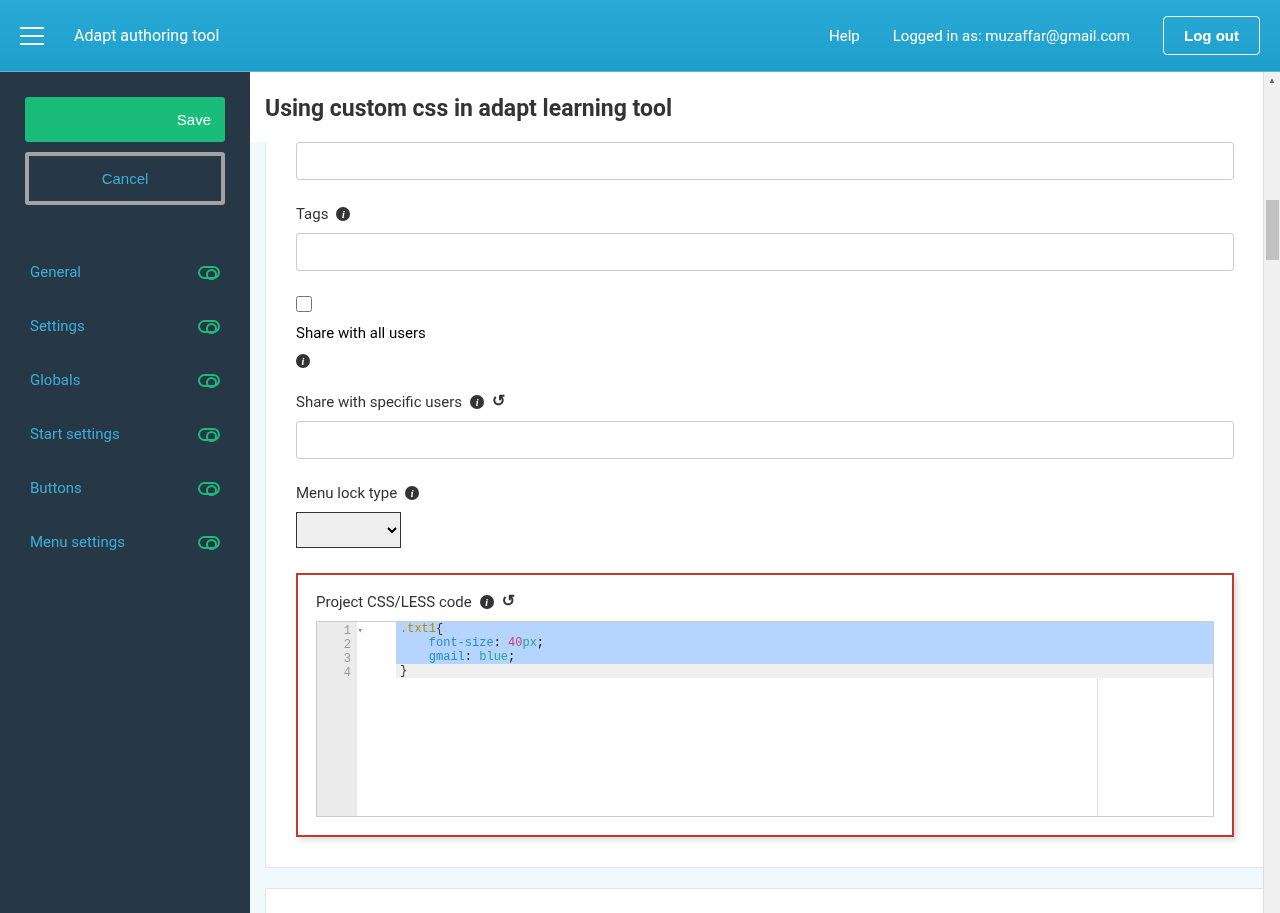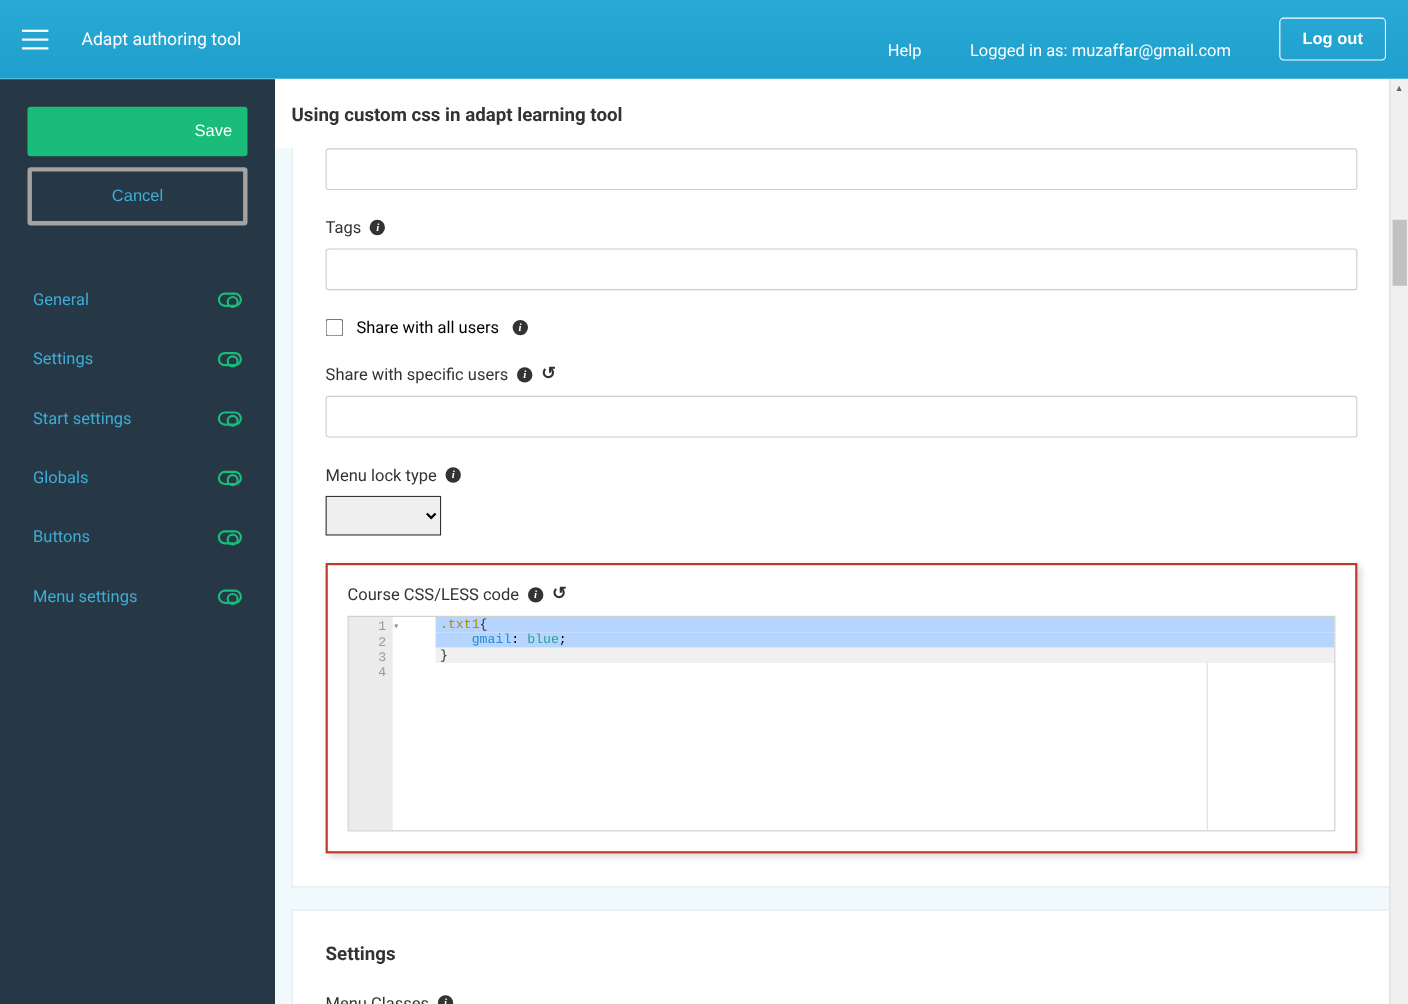--- a/index.html
+++ b/index.html
@@ -25,21 +25,21 @@
       justify-content: space-between;
     }
     .hamburger-icon span {
       display: block;
       height: 2px;
       background: white;
       width: 100%;
     }
     
     .app-title { font-size: 16px; font-weight: 400; }
-    .header-right { margin-left: auto; display: flex; align-items: flex-end; gap: 44px; }
+    .header-right { margin-left: auto; display: flex; align-items: center; gap: 33px; }
     .help-link { color: white; text-decoration: none; font-size: 15px; }
     .logged-in { font-size: 15px; }
     .logout-btn {
       background: transparent;
       border: 1.5px solid white;
       color: white;
       padding: 10px 20px;
       border-radius: 4px;
       font-size: 15px;
       font-weight: 600;
@@ -118,21 +118,21 @@
     .breadcrumb-area {
       padding: 15px 15px 20px;
       background: white;
     }
     
     .breadcrumb { font-size: 14px; color: #666; }
     .breadcrumb a { color: #3eadd6; text-decoration: none; }
     .breadcrumb .sep { margin: 0 8px; color: #aaa; }
     
     .page-title {
-      font-size: 17px;
+      font-size: 23px;
       font-weight: 700;
       color: #333;
       margin-top: 8px;
     }
     
     .scroll-area {
       background: #f0f9fc;
       padding: 0 15px 30px;
       min-height: 100%;
     }
@@ -179,21 +179,21 @@
     }
     .reset-icon::before {
       content: '↺';
       font-size: 16px;
       font-weight: bold;
       color: #333;
       position: absolute;
       top: -4px;
     }
     
-    .checkbox-row { display: flex; align-items: center; gap: 12px; font-size: 15px; }
+    .checkbox-row { display: flex; gap: 12px; font-size: 15px; flex-direction: column; }
     .checkbox-row input[type="checkbox"] { width: 16px; height: 16px; }
     
     .select-small {
       padding: 8px;
       border: 1px solid #333;
       font-size: 14px;
       min-width: 105px;
     }
     
     .highlighted-section {
@@ -310,25 +310,25 @@
     
     <div class="nav-item">
       <span>General</span>
       <span class="toggle-icon"></span>
     </div>
     <div class="nav-item">
       <span>Settings</span>
       <span class="toggle-icon"></span>
     </div>
     <div class="nav-item">
+      <span>Globals</span>
+      <span class="toggle-icon"></span>
+    </div>
+    <div class="nav-item">
       <span>Start settings</span>
-      <span class="toggle-icon"></span>
-    </div>
-    <div class="nav-item">
-      <span>Globals</span>
       <span class="toggle-icon"></span>
     </div>
     <div class="nav-item">
       <span>Buttons</span>
       <span class="toggle-icon"></span>
     </div>
     <div class="nav-item">
       <span>Menu settings</span>
       <span class="toggle-icon"></span>
     </div>
@@ -376,34 +376,35 @@
             <span>Menu lock type</span>
             <span class="info-icon">i</span>
           </div>
           <select class="select-small">
             <option></option>
           </select>
         </div>
 
         <div class="highlighted-section">
           <div class="form-label">
-            <span>Course CSS/LESS code</span>
+            <span>Project CSS/LESS code</span>
             <span class="info-icon">i</span>
             <span class="reset-icon"></span>
           </div>
           <div class="code-editor">
             <div class="gutter">
               <div class="gutter-line gutter-arrow">1</div>
               <div class="gutter-line">2</div>
               <div class="gutter-line">3</div>
               <div class="gutter-line">4</div>
             </div>
             <div class="code-lines">
               <div class="cursor-line"></div>
               <div class="code-line selected"><span class="tok-selector">.txt1</span><span class="tok-brace">{</span></div>
+              <div class="code-line selected">    <span class="tok-prop">font-size</span>: <span class="tok-num">40</span><span class="tok-value">px</span>;</div>
               <div class="code-line selected">    <span class="tok-prop">gmail</span>: <span class="tok-value">blue</span>;</div>
               <div class="code-line active"><span class="tok-brace">}</span></div>
             </div>
           </div>
         </div>
 
       </div>
 
       <div class="panel">
         <div class="settings-title">Settings</div>

